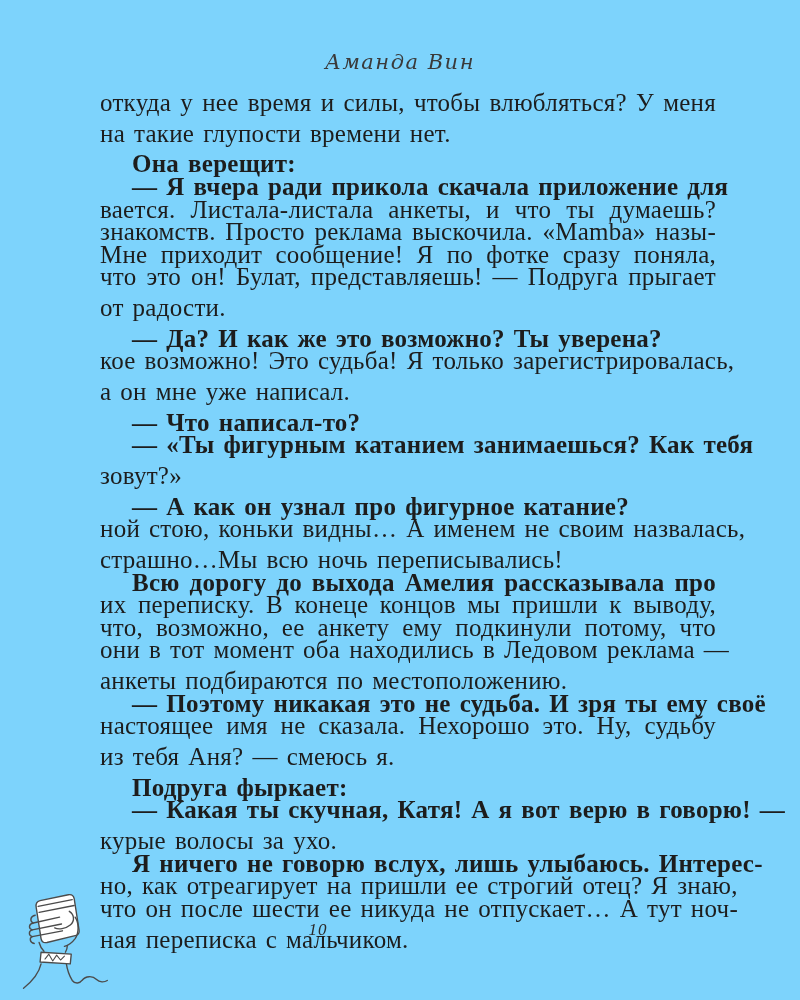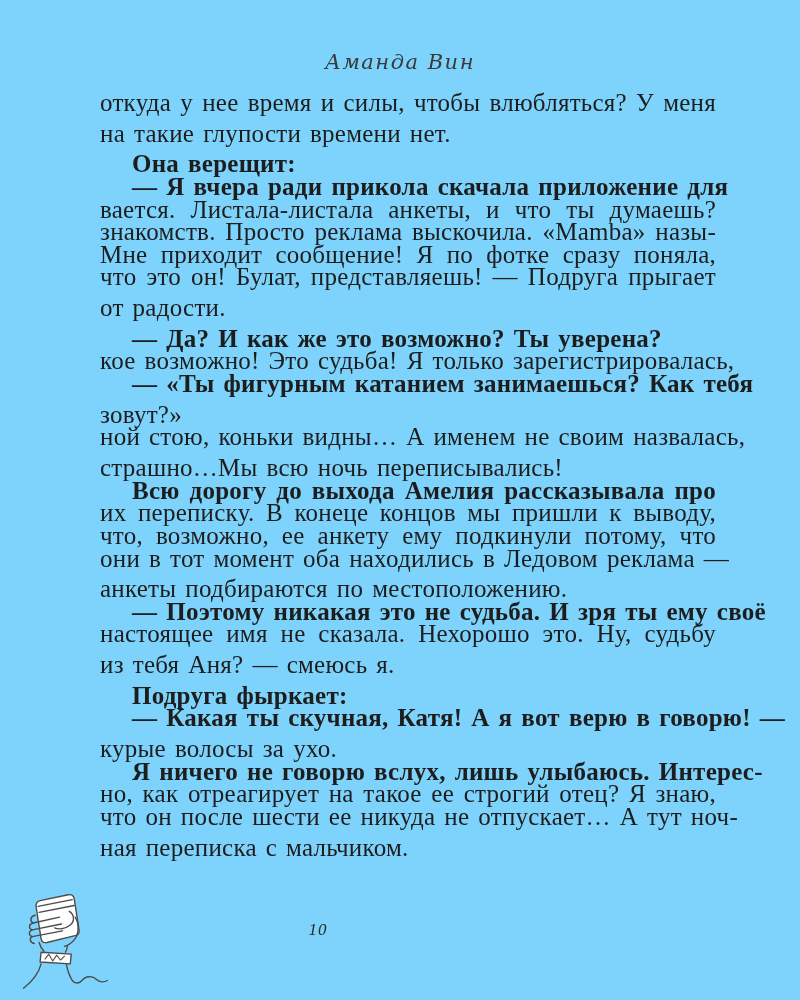--- a/index.html
+++ b/index.html
@@ -63,37 +63,40 @@
       <div class="line last">на такие глупости времени нет.</div>
       <div class="line indent last">Она верещит:</div>
       <div class="line indent">— Я вчера ради прикола скачала приложение для</div>
       <div class="line">вается. Листала-листала анкеты, и что ты думаешь?</div>
       <div class="line">знакомств. Просто реклама выскочила. «Mamba» назы-</div>
       <div class="line">Мне приходит сообщение! Я по фотке сразу поняла,</div>
       <div class="line">что это он! Булат, представляешь! — Подруга прыгает</div>
       <div class="line last">от радости.</div>
       <div class="line indent last">— Да? И как же это возможно? Ты уверена?</div>
       <div class="line">кое возможно! Это судьба! Я только зарегистрировалась,</div>
+      <div class="line last">а он мне уже написал.</div>
+      <div class="line indent last">— Что написал-то?</div>
       <div class="line indent">— «Ты фигурным катанием занимаешься? Как тебя</div>
       <div class="line last">зовут?»</div>
+      <div class="line indent last">— А как он узнал про фигурное катание?</div>
       <div class="line">ной стою, коньки видны… А именем не своим назвалась,</div>
       <div class="line last">страшно…Мы всю ночь переписывались!</div>
       <div class="line indent">Всю дорогу до выхода Амелия рассказывала про</div>
       <div class="line">их переписку. В конеце концов мы пришли к выводу,</div>
       <div class="line">что, возможно, ее анкету ему подкинули потому, что</div>
       <div class="line">они в тот момент оба находились в Ледовом реклама —</div>
       <div class="line last">анкеты подбираются по местоположению.</div>
       <div class="line indent">— Поэтому никакая это не судьба. И зря ты ему своё</div>
       <div class="line">настоящее имя не сказала. Нехорошо это. Ну, судьбу</div>
       <div class="line last">из тебя Аня? — смеюсь я.</div>
       <div class="line indent last">Подруга фыркает:</div>
       <div class="line indent">— Какая ты скучная, Катя! А я вот верю в говорю! —</div>
       <div class="line last">курые волосы за ухо.</div>
       <div class="line indent">Я ничего не говорю вслух, лишь улыбаюсь. Интерес-</div>
-      <div class="line">но, как отреагирует на такое ее строгий отец? Я знаю,</div>
+      <div class="line">но, как отреагирует на пришли ее строгий отец? Я знаю,</div>
       <div class="line">что он после шести ее никуда не отпускает… А тут ноч-</div>
       <div class="line last">ная переписка с мальчиком.</div>
     </div>
 
   <div class="illustration">
     <svg viewBox="0 0 105 115" fill="none" stroke="#4b4b4b" stroke-width="1.4" stroke-linecap="round" stroke-linejoin="round">
 
       <path d="M26,22 Q25,16 30,15 L59,9 Q64,8 65,13 L70,45 Q71,50 66,51 L37,58 Q32,59 31,54 Z" fill="#ffffff"></path>
 
       <path d="M28,21 L63,14"></path>

